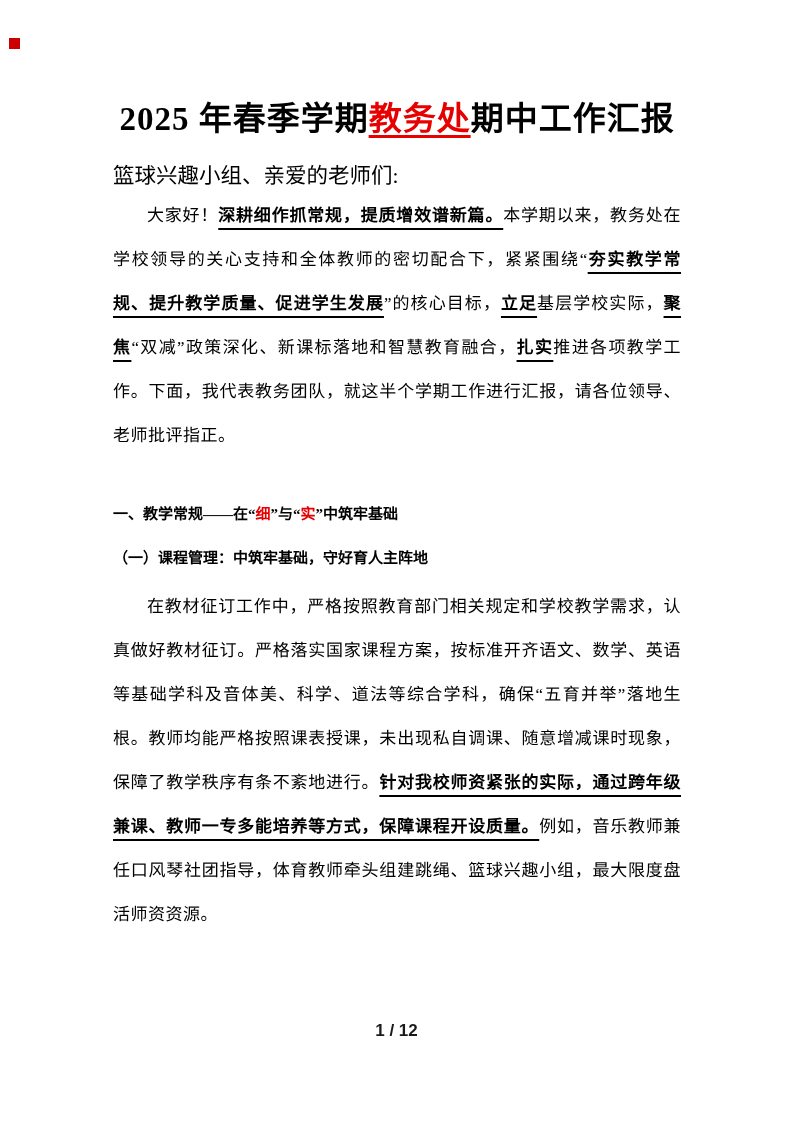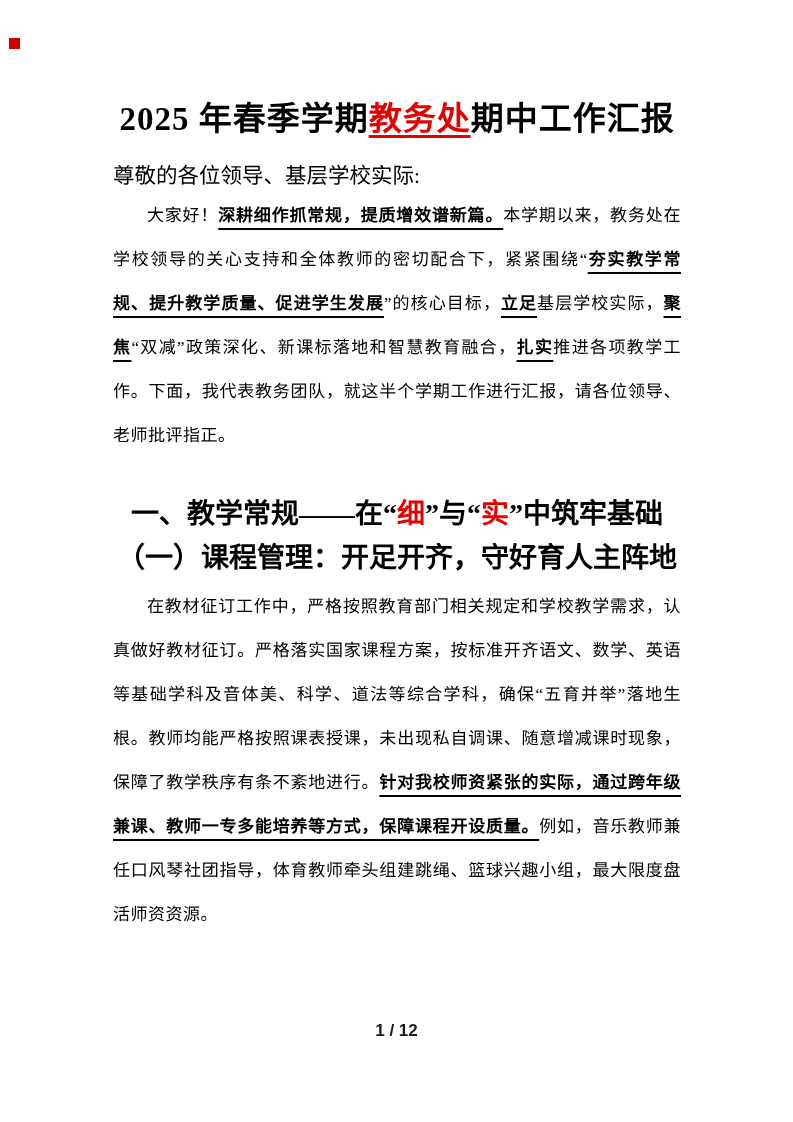--- a/index.html
+++ b/index.html
@@ -49,24 +49,23 @@
   .para{
     font-size:17px;
     line-height:44px;
     text-align:justify;
     text-justify:inter-character;
     text-indent:2em;
     letter-spacing:0.5px;
   }
   .para-first{margin-top:2px;}
   .heading-1,.heading-2{
-    font-size:28px;
+    font-size:15px;
     font-weight:700;
     line-height:44px;
-    text-align:center;
     white-space:nowrap;
   }
   .para-2{margin-top:5px;}
   
   .seg-n{}
   .seg-b{font-weight:700;}
   .seg-bu{
     font-weight:700;
     text-decoration:underline;
     text-decoration-thickness:2px;
@@ -96,29 +95,29 @@
 </head>
 <body>
 
 <div class="page">
 
   <div class="red-marker"></div>
 
   <div class="content block-top">
     <div class="doc-title"><span class="seg-t">2025 年春季学期</span><span class="seg-tr">教务处</span><span class="seg-t">期中工作汇报</span></div>
 
-    <div class="salutation">尊敬的各位领导、基层学校实际:</div>
+    <div class="salutation">篮球兴趣小组、亲爱的老师们:</div>
 
     <p class="para para-first"><span class="seg-n">大家好！</span><span class="seg-bu">深耕细作抓常规，提质增效谱新篇。</span><span class="seg-n">本学期以来，教务处在学校领导的关心支持和全体教师的密切配合下，紧紧围绕“</span><span class="seg-bu">夯实教学常规、提升教学质量、促进学生发展</span><span class="seg-n">”的核心目标，</span><span class="seg-bu">立足</span><span class="seg-n">基层学校实际，</span><span class="seg-bu">聚焦</span><span class="seg-n">“双减”政策深化、新课标落地和智慧教育融合，</span><span class="seg-bu">扎实</span><span class="seg-n">推进各项教学工作。下面，我代表教务团队，就这半个学期工作进行汇报，请各位领导、老师批评指正。</span></p>
   </div>
 
   <div class="content block-mid">
     <div class="heading-1"><span class="seg-b">一、教学常规——在“</span><span class="seg-br">细</span><span class="seg-b">”与“</span><span class="seg-br">实</span><span class="seg-b">”中筑牢基础</span></div>
 
-    <div class="heading-2">（一）课程管理：开足开齐，守好育人主阵地</div>
+    <div class="heading-2">（一）课程管理：中筑牢基础，守好育人主阵地</div>
 
     <p class="para para-2"><span class="seg-n">在教材征订工作中，严格按照教育部门相关规定和学校教学需求，认真做好教材征订。严格落实国家课程方案，按标准开齐语文、数学、英语等基础学科及音体美、科学、道法等综合学科，确保“五育并举”落地生根。教师均能严格按照课表授课，未出现私自调课、随意增减课时现象，保障了教学秩序有条不紊地进行。</span><span class="seg-bu">针对我校师资紧张的实际，通过跨年级兼课、教师一专多能培养等方式，保障课程开设质量。</span><span class="seg-n">例如，音乐教师兼任口风琴社团指导，体育教师牵头组建跳绳、篮球兴趣小组，最大限度盘活师资资源。</span></p>
 
   </div>
 
   <div class="footer">1 / 12</div>
 
 </div>
 
 </body></html>

